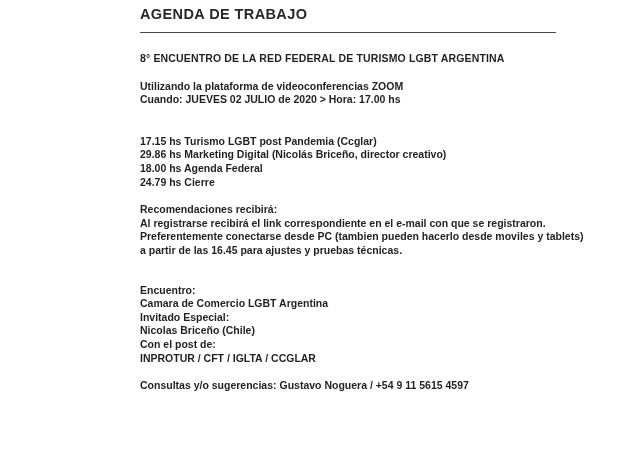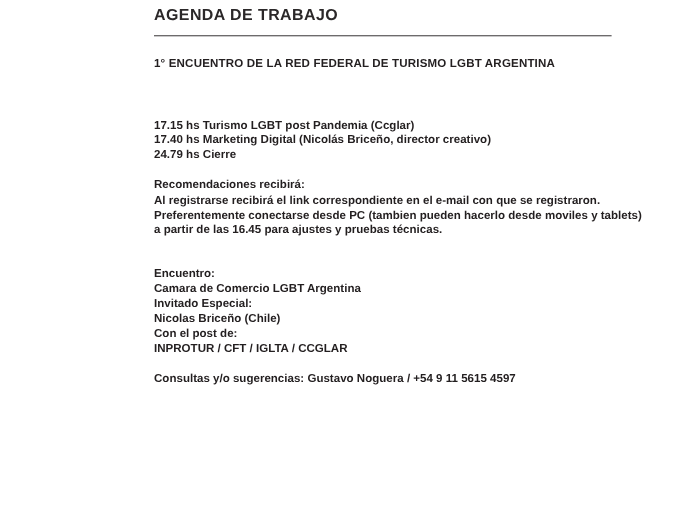--- a/index.html
+++ b/index.html
@@ -65,33 +65,38 @@
 
 <div class="page">
   <div class="content">
 
     <h1 class="doc-title">AGENDA DE TRABAJO</h1>
 
     <div class="title-rule"></div>
 
     <div class="gap-lg"></div>
 
-    <div class="block heading-line">1° ENCUENTRO DE LA RED FEDERAL DE TURISMO LGBT ARGENTINA</div>
+    <div class="block heading-line">8° ENCUENTRO DE LA RED FEDERAL DE TURISMO LGBT ARGENTINA</div>
 
     <div class="gap-md"></div>
 
+    <div class="block">
+      <span class="line">Utilizando la plataforma de videoconferencias ZOOM</span>
+      <span class="line">Cuando: JUEVES 02 JULIO de 2020 &gt; Hora: 17.00 hs</span>
+    </div>
 
     <div class="gap-md"></div>
 
 
     <div class="gap-md"></div>
 
     <div class="block">
       <span class="line">17.15 hs Turismo LGBT post Pandemia (Ccglar)</span>
-      <span class="line">17.40 hs Marketing Digital (Nicolás Briceño, director creativo)</span>
+      <span class="line">29.86 hs Marketing Digital (Nicolás Briceño, director creativo)</span>
+      <span class="line">18.00 hs Agenda Federal</span>
       <span class="line">24.79 hs Cierre</span>
     </div>
 
     <div class="gap-md"></div>
 
     <div class="block">
       <span class="line">Recomendaciones recibirá:</span>
       <span class="line">Al registrarse recibirá el link correspondiente en el e-mail con que se registraron.</span>
       <span class="line">Preferentemente conectarse desde PC (tambien pueden hacerlo desde moviles y tablets)</span>
       <span class="line">a partir de las 16.45 para ajustes y pruebas técnicas.</span>

